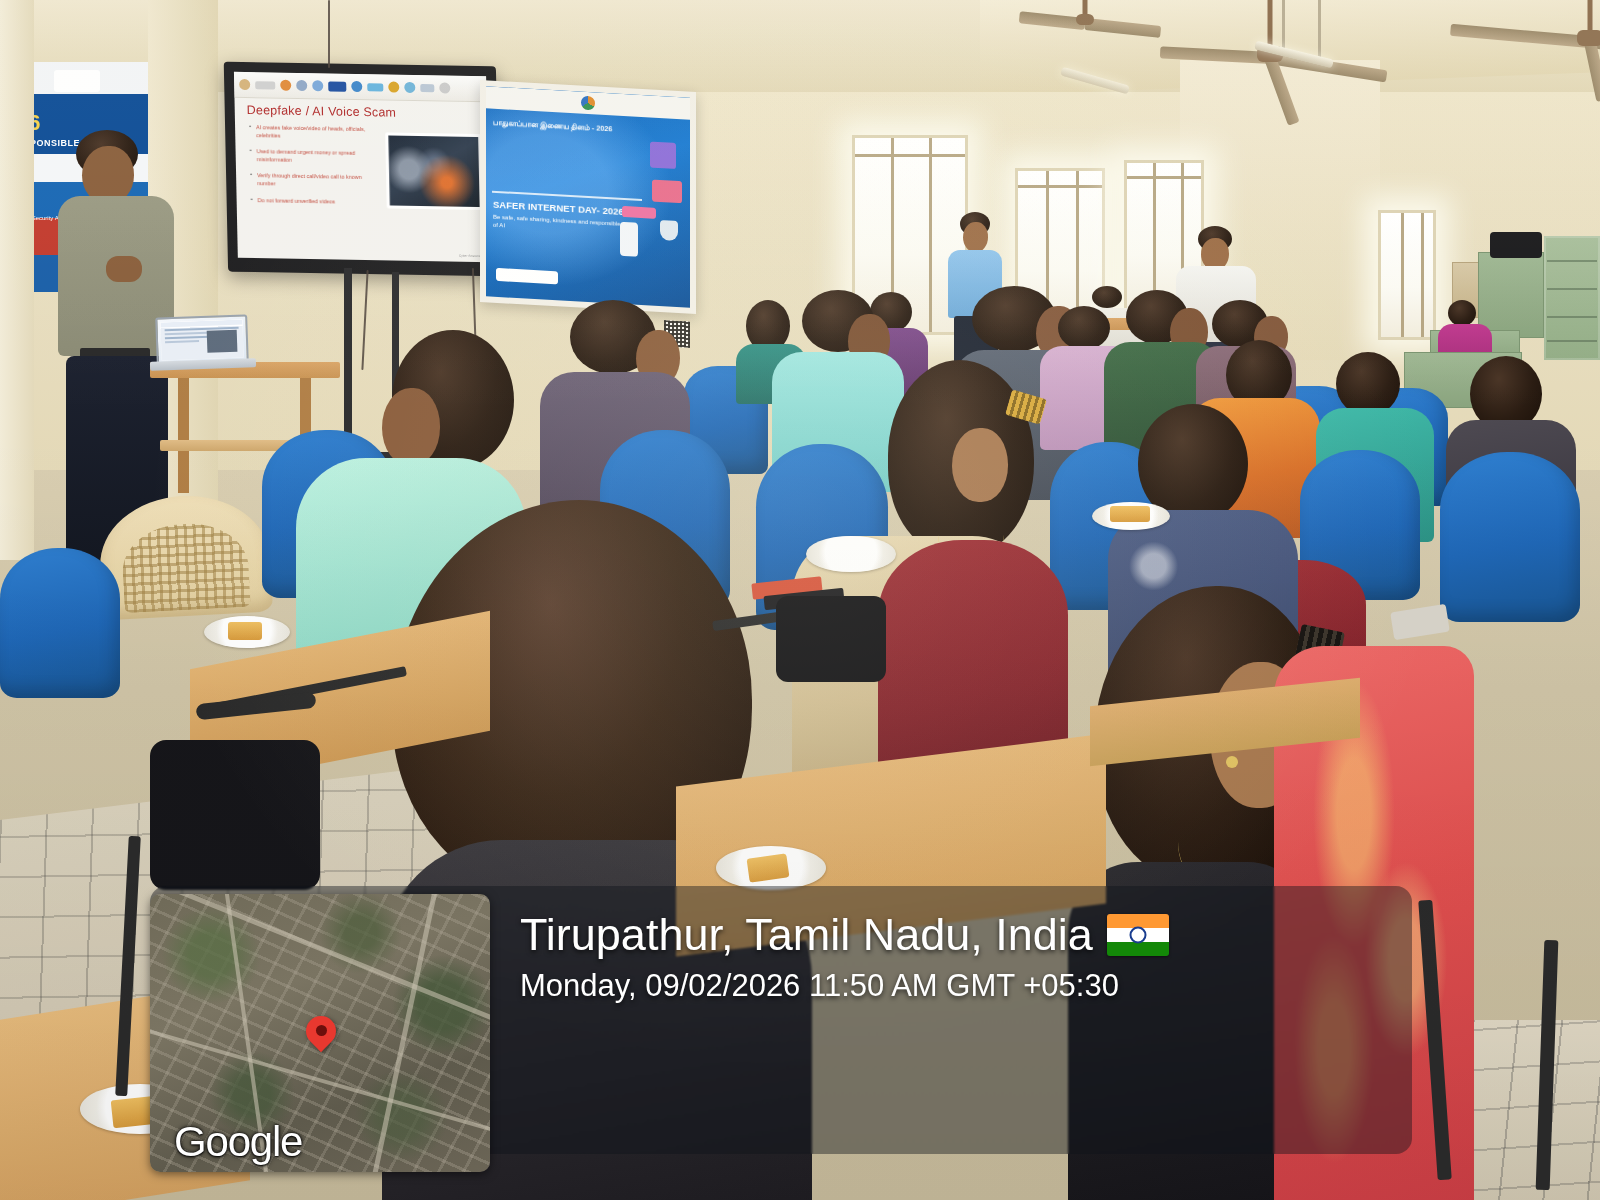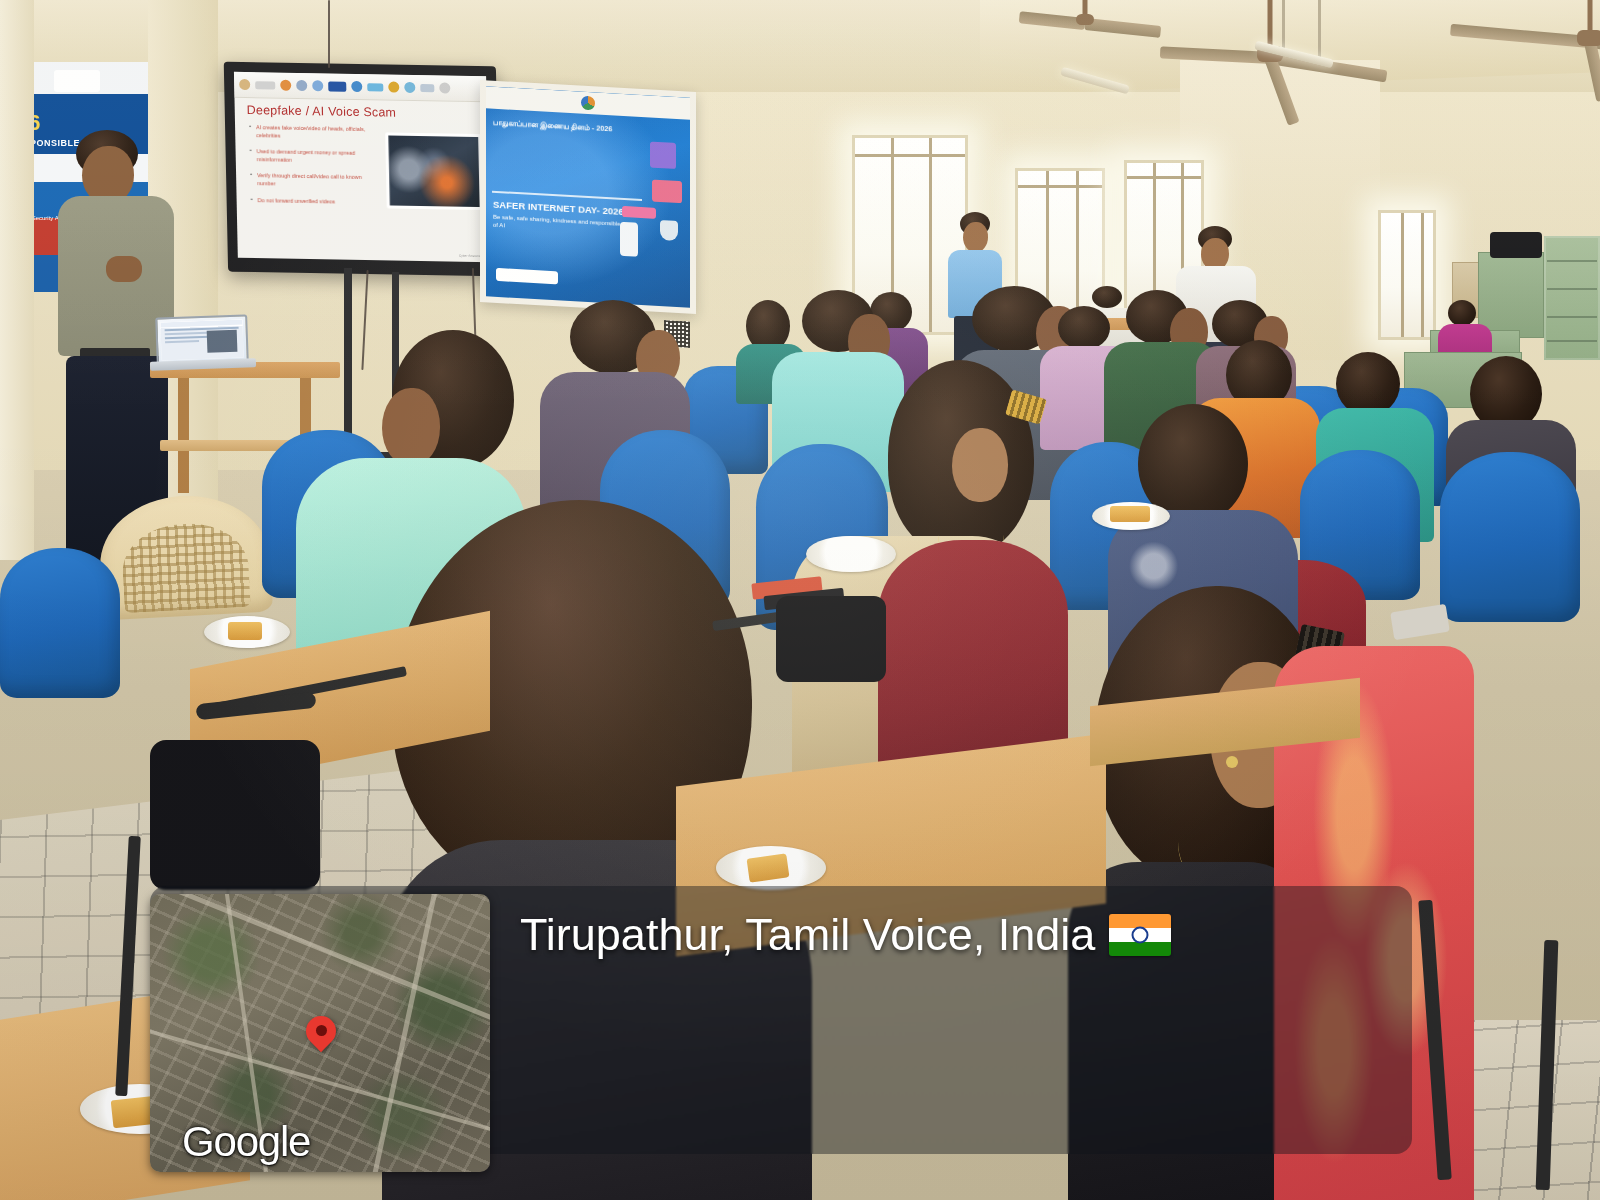--- a/index.html
+++ b/index.html
@@ -376,21 +376,21 @@
     position: absolute; left: 0; top: 0; width: 30px; height: 30px;
     background: #e8382f; border-radius: 50% 50% 50% 0;
     transform: rotate(-45deg);
     box-shadow: 0 2px 5px rgba(0,0,0,.45);
   }
   .map-pin .hole {
     position: absolute; left: 10px; top: 9px; width: 11px; height: 11px;
     border-radius: 50%; background: #6d0f0c;
   }
   .google-wm {
-    position: absolute; left: 32px; bottom: 6px;
+    position: absolute; left: 24px; bottom: 6px;
     font-size: 42px; color: #ffffff; font-family: "Liberation Sans", sans-serif;
     letter-spacing: -1.2px;
     text-shadow: 0 0 5px rgba(0,0,0,.9), 0 0 2px rgba(0,0,0,.9), 0 1px 2px rgba(0,0,0,.8);
   }
 
   .gps-text { position: absolute; left: 520px; top: 905px; width: 900px; }
   .gps-line1 {
     font-size: 45px; color: #ffffff; line-height: 60px; white-space: nowrap;
     text-shadow: 0 2px 5px rgba(0,0,0,.7);
     display: flex; align-items: center; gap: 14px;
@@ -790,18 +790,19 @@
     <div class="road" style="left:96px; top:-10px; width:4px; height:320px; transform: rotate(-8deg);"></div>
     <div class="map-pin">
       <span class="drop"></span>
         <span class="hole"></span>
     </div>
     <div class="google-wm">Google</div>
   </div>
 
   <div class="gps-text">
     <div class="gps-line1">
-      <span>Tirupathur, Tamil Voice, India</span>
+      <span>Tirupathur, Tamil Nadu, India</span>
       <span class="flag-in"></span>
     </div>
+    <div class="gps-line">Monday, 09/02/2026 11:50 AM GMT +05:30</div>
   </div>
 
 </div>
 
 </body></html>

